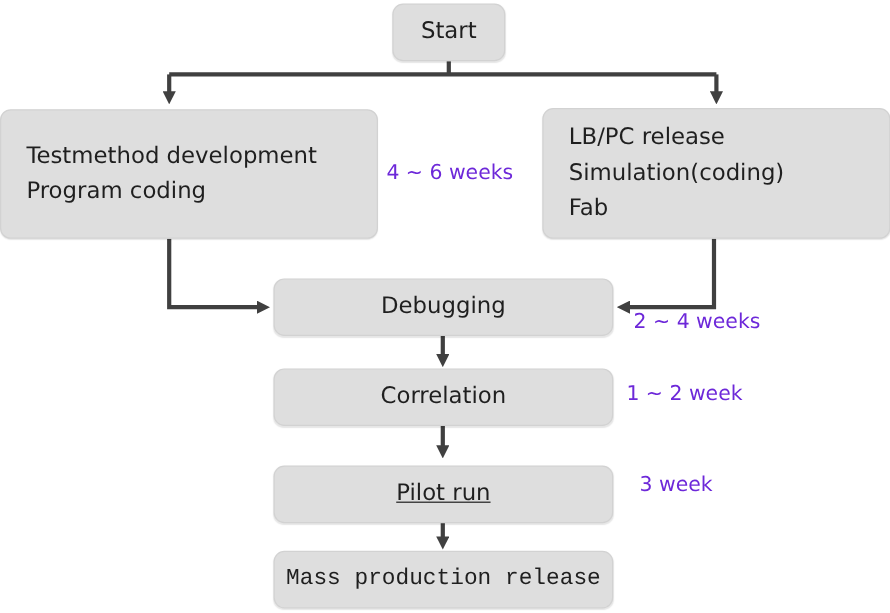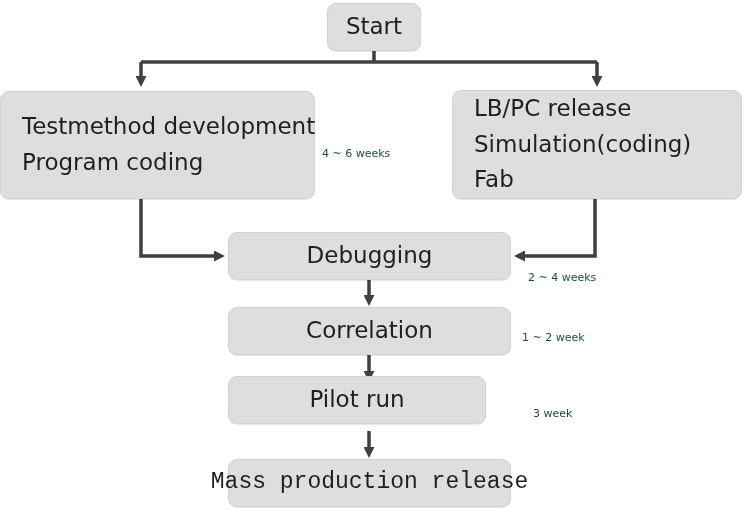--- a/index.html
+++ b/index.html
@@ -30,49 +30,48 @@
   .node {
     position: absolute;
     box-sizing: border-box;
     background: #dedede;
     border: 1px solid #d2d2d2;
     border-radius: 9px;
     display: flex;
     flex-direction: column;
     justify-content: center;
     color: #1f1f1f;
-    font-size: 23px;
+    font-size: 19px;
     line-height: 1.55;
     box-shadow: 0 1px 1px rgba(0,0,0,0.10);
   }
   .node.center {
     align-items: center;
   }
   .node.left-align {
     align-items: flex-start;
     padding-left: 21px;
   }
   .node .line {
     white-space: nowrap;
   }
   .duration {
     position: absolute;
-    color: #14532d;
-    font-size: 11px;
+    color: #6d28d9;
+    font-size: 17px;
     white-space: nowrap;
     line-height: 1;
-    margin-top: 12px;
   }
   
   #node-start      { left: 327px; top: 3px;   width: 94px;  height: 48px; }
   #node-testmethod { left: 0px;   top: 91px;  width: 315px; height: 108px; }
   #node-lbpc       { left: 452px; top: 90px;  width: 290px; height: 109px; }
   #node-debugging  { left: 228px; top: 232px; width: 283px; height: 48px; }
   #node-correlation{ left: 228px; top: 307px; width: 283px; height: 48px; }
-  #node-pilotrun   { left: 228px; top: 376px; width: 258px; height: 48px; }
+  #node-pilotrun   { left: 228px; top: 388px; width: 283px; height: 48px; text-decoration: underline; }
   #node-massprod   { left: 228px; top: 459px; width: 283px; height: 48px; font-family: Liberation Mono, monospace; }
   
   #dur-design   { left: 322px; top: 136px; }
   #dur-debug    { left: 528px; top: 260px; }
   #dur-corr     { left: 522px; top: 320px; }
   #dur-pilot    { left: 533px; top: 396px; }
 </style>
 </head>
 <body>
 

